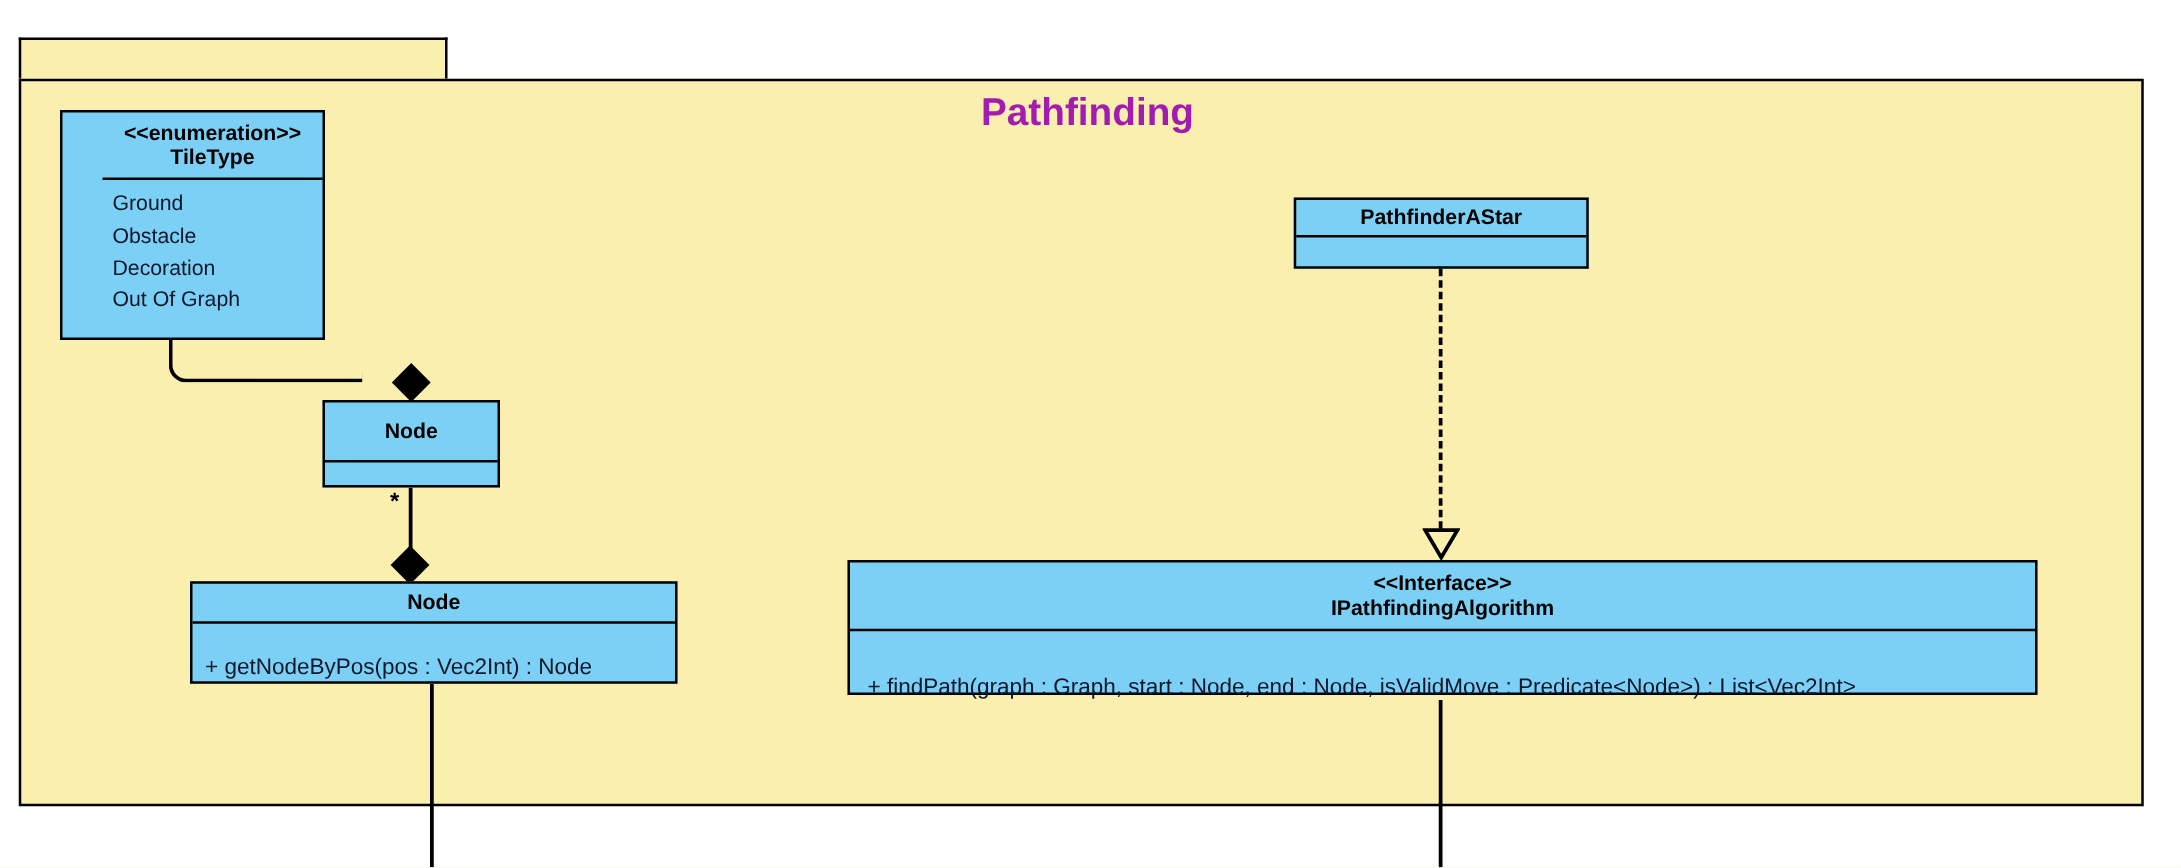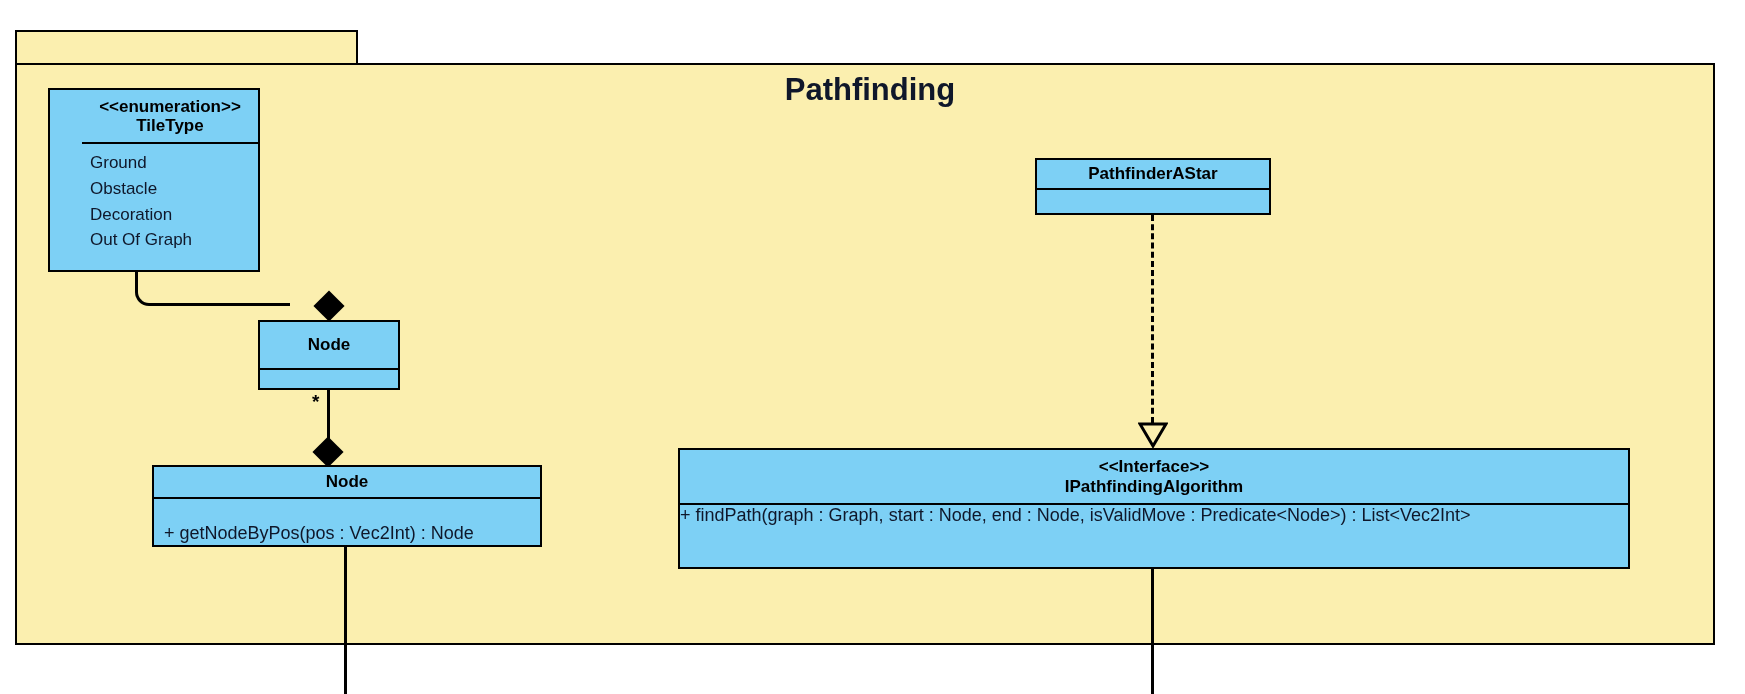--- a/index.html
+++ b/index.html
@@ -43,21 +43,21 @@
     box-sizing: border-box;
   }
   .pkg-title {
     position: absolute;
     left: 400px;
     top: 72px;
     width: 940px;
     text-align: center;
     font-size: 31px;
     font-weight: bold;
-    color: #0f172a;
+    color: #a21caf;
     letter-spacing: 0px;
   }
 
   
   .cls {
     position: absolute;
     background: #7DD0F5;
     border: 2px solid #000000;
     box-sizing: border-box;
   }
@@ -95,23 +95,23 @@
   #graph { left: 152px; top: 465px; width: 390px; height: 82px; }
   #graph .cls-head { height: 32px; font-size: 17px; }
   #graph .cls-body { height: 46px; padding: 24px 0 0 10px; font-size: 18px; white-space: nowrap; }
 
   
   #astar { left: 1035px; top: 158px; width: 236px; height: 57px; }
   #astar .cls-head { height: 30px; font-size: 17px; }
   #astar .cls-body { height: 25px; }
 
   
-  #ipa { left: 678px; top: 448px; width: 952px; height: 121px; }
+  #ipa { left: 678px; top: 448px; width: 952px; height: 108px; }
   #ipa .cls-head { height: 55px; font-size: 17px; }
-  #ipa .cls-body { height: 55px; display: flex; align-items: flex-start; font-size: 18px; white-space: nowrap; }
+  #ipa .cls-body { height: 55px; display: flex; align-items: flex-end; padding-left: 14px; font-size: 18px; white-space: nowrap; }
 
   
   .line {
     position: absolute;
     background: #000000;
   }
   .vline { width: 3px; }
 
   
   .elbow {

